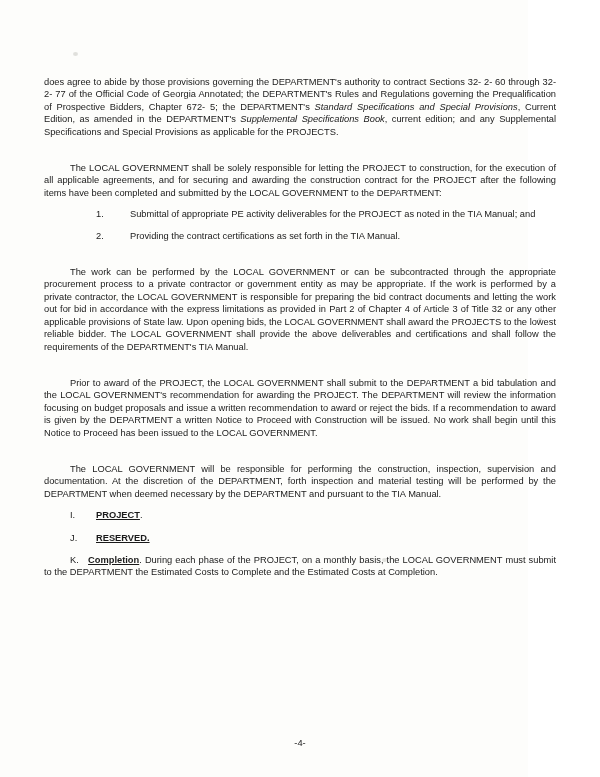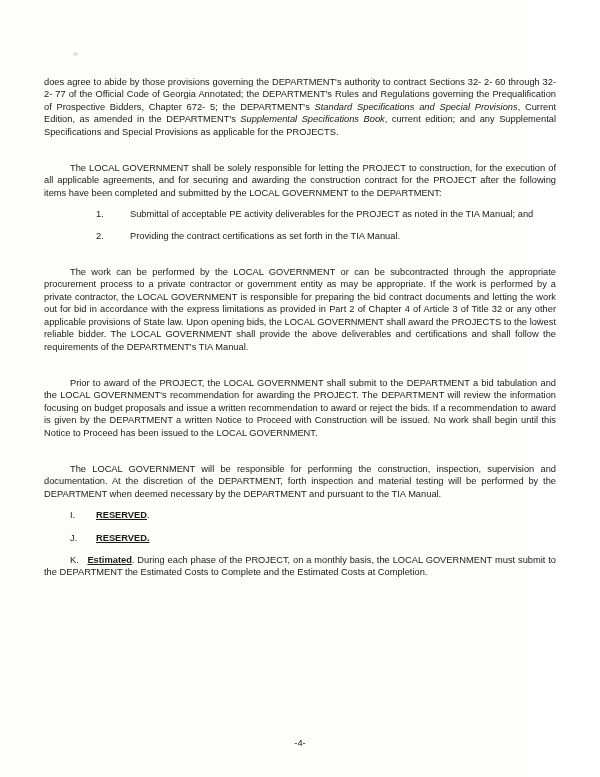--- a/index.html
+++ b/index.html
@@ -129,43 +129,43 @@
 
   <div class="content">
 
     <p class="para"><span>does agree to abide by those provisions governing the DEPARTMENT's authority to contract Sections 32- 2- 60 through 32- 2- 77 of the Official Code of Georgia Annotated; the DEPARTMENT's Rules and Regulations governing the Prequalification of Prospective Bidders, Chapter 672- 5; the DEPARTMENT's </span><span class="it">Standard Specifications and Special Provisions</span><span>, Current Edition, as amended in the DEPARTMENT's </span><span class="it">Supplemental Specifications Book</span><span>, current edition; and any Supplemental Specifications and Special Provisions as applicable for the PROJECTS.</span></p>
 
     <p class="para indent">The LOCAL GOVERNMENT shall be solely responsible for letting the PROJECT to construction, for the execution of all applicable agreements, and for securing and awarding the construction contract for the PROJECT after the following items have been completed and submitted by the LOCAL GOVERNMENT to the DEPARTMENT:</p>
 
     <ul class="numlist">
       <li>
         <span class="marker">1.</span>
-        <span class="itemtext">Submittal of acceptable PE activity deliverables for the PROJECT as noted in the TIA Manual; and</span>
+        <span class="itemtext">Submittal of appropriate PE activity deliverables for the PROJECT as noted in the TIA Manual; and</span>
       </li>
       <li>
         <span class="marker">2.</span>
         <span class="itemtext">Providing the contract certifications as set forth in the TIA Manual.</span>
       </li>
     </ul>
 
     <p class="para indent">The work can be performed by the LOCAL GOVERNMENT or can be subcontracted through the appropriate procurement process to a private contractor or government entity as may be appropriate.  If the work is performed by a private contractor, the LOCAL GOVERNMENT is responsible for preparing the bid contract documents and letting the work out for bid in accordance with the express limitations as provided in Part 2 of Chapter 4 of Article 3 of Title 32 or any other applicable provisions of State law.  Upon opening bids, the LOCAL GOVERNMENT shall award the PROJECTS to the lowest reliable bidder.  The LOCAL GOVERNMENT shall provide the above deliverables and certifications and shall follow the requirements of the DEPARTMENT's TIA Manual.</p>
 
     <p class="para indent">Prior to award of the PROJECT, the LOCAL GOVERNMENT shall submit to the DEPARTMENT a bid tabulation and the LOCAL GOVERNMENT's recommendation for awarding the PROJECT.  The DEPARTMENT will review the information focusing on budget proposals and issue a written recommendation to award or reject the bids. If a recommendation to award is given by the DEPARTMENT a written Notice to Proceed with Construction will be issued.  No work shall begin until this Notice to Proceed has been issued to the LOCAL GOVERNMENT.</p>
 
     <p class="para indent">The LOCAL GOVERNMENT will be responsible for performing the construction, inspection, supervision and documentation.  At the discretion of the DEPARTMENT, forth inspection and material testing will be performed by the DEPARTMENT when deemed necessary by the DEPARTMENT and pursuant to the TIA Manual.</p>
 
     <ul class="lettered">
       <li>
         <span class="marker">I.</span>
-        <span class="itemtext"><span class="reserved">RESERVED</span><span>.</span></span>
+        <span class="itemtext"><span class="reserved">PROJECT</span><span>.</span></span>
       </li>
       <li>
         <span class="marker">J.</span>
         <span class="itemtext"><span class="reserved">RESERVED.</span></span>
       </li>
     </ul>
 
-    <p class="para-k"><span>K.</span><span>&nbsp; &nbsp;</span><span class="ul bold">Estimated</span><span>.</span><span>  During each phase of the PROJECT, on a monthly basis, the LOCAL GOVERNMENT must submit to the DEPARTMENT the Estimated Costs to Complete and the Estimated Costs at Completion.</span></p>
+    <p class="para-k"><span>K.</span><span>&nbsp; &nbsp;</span><span class="ul bold">Completion</span><span>.</span><span>  During each phase of the PROJECT, on a monthly basis, the LOCAL GOVERNMENT must submit to the DEPARTMENT the Estimated Costs to Complete and the Estimated Costs at Completion.</span></p>
 
   </div>
 
   <div class="footer">-4-</div>
 </div>
 
 </body></html>

